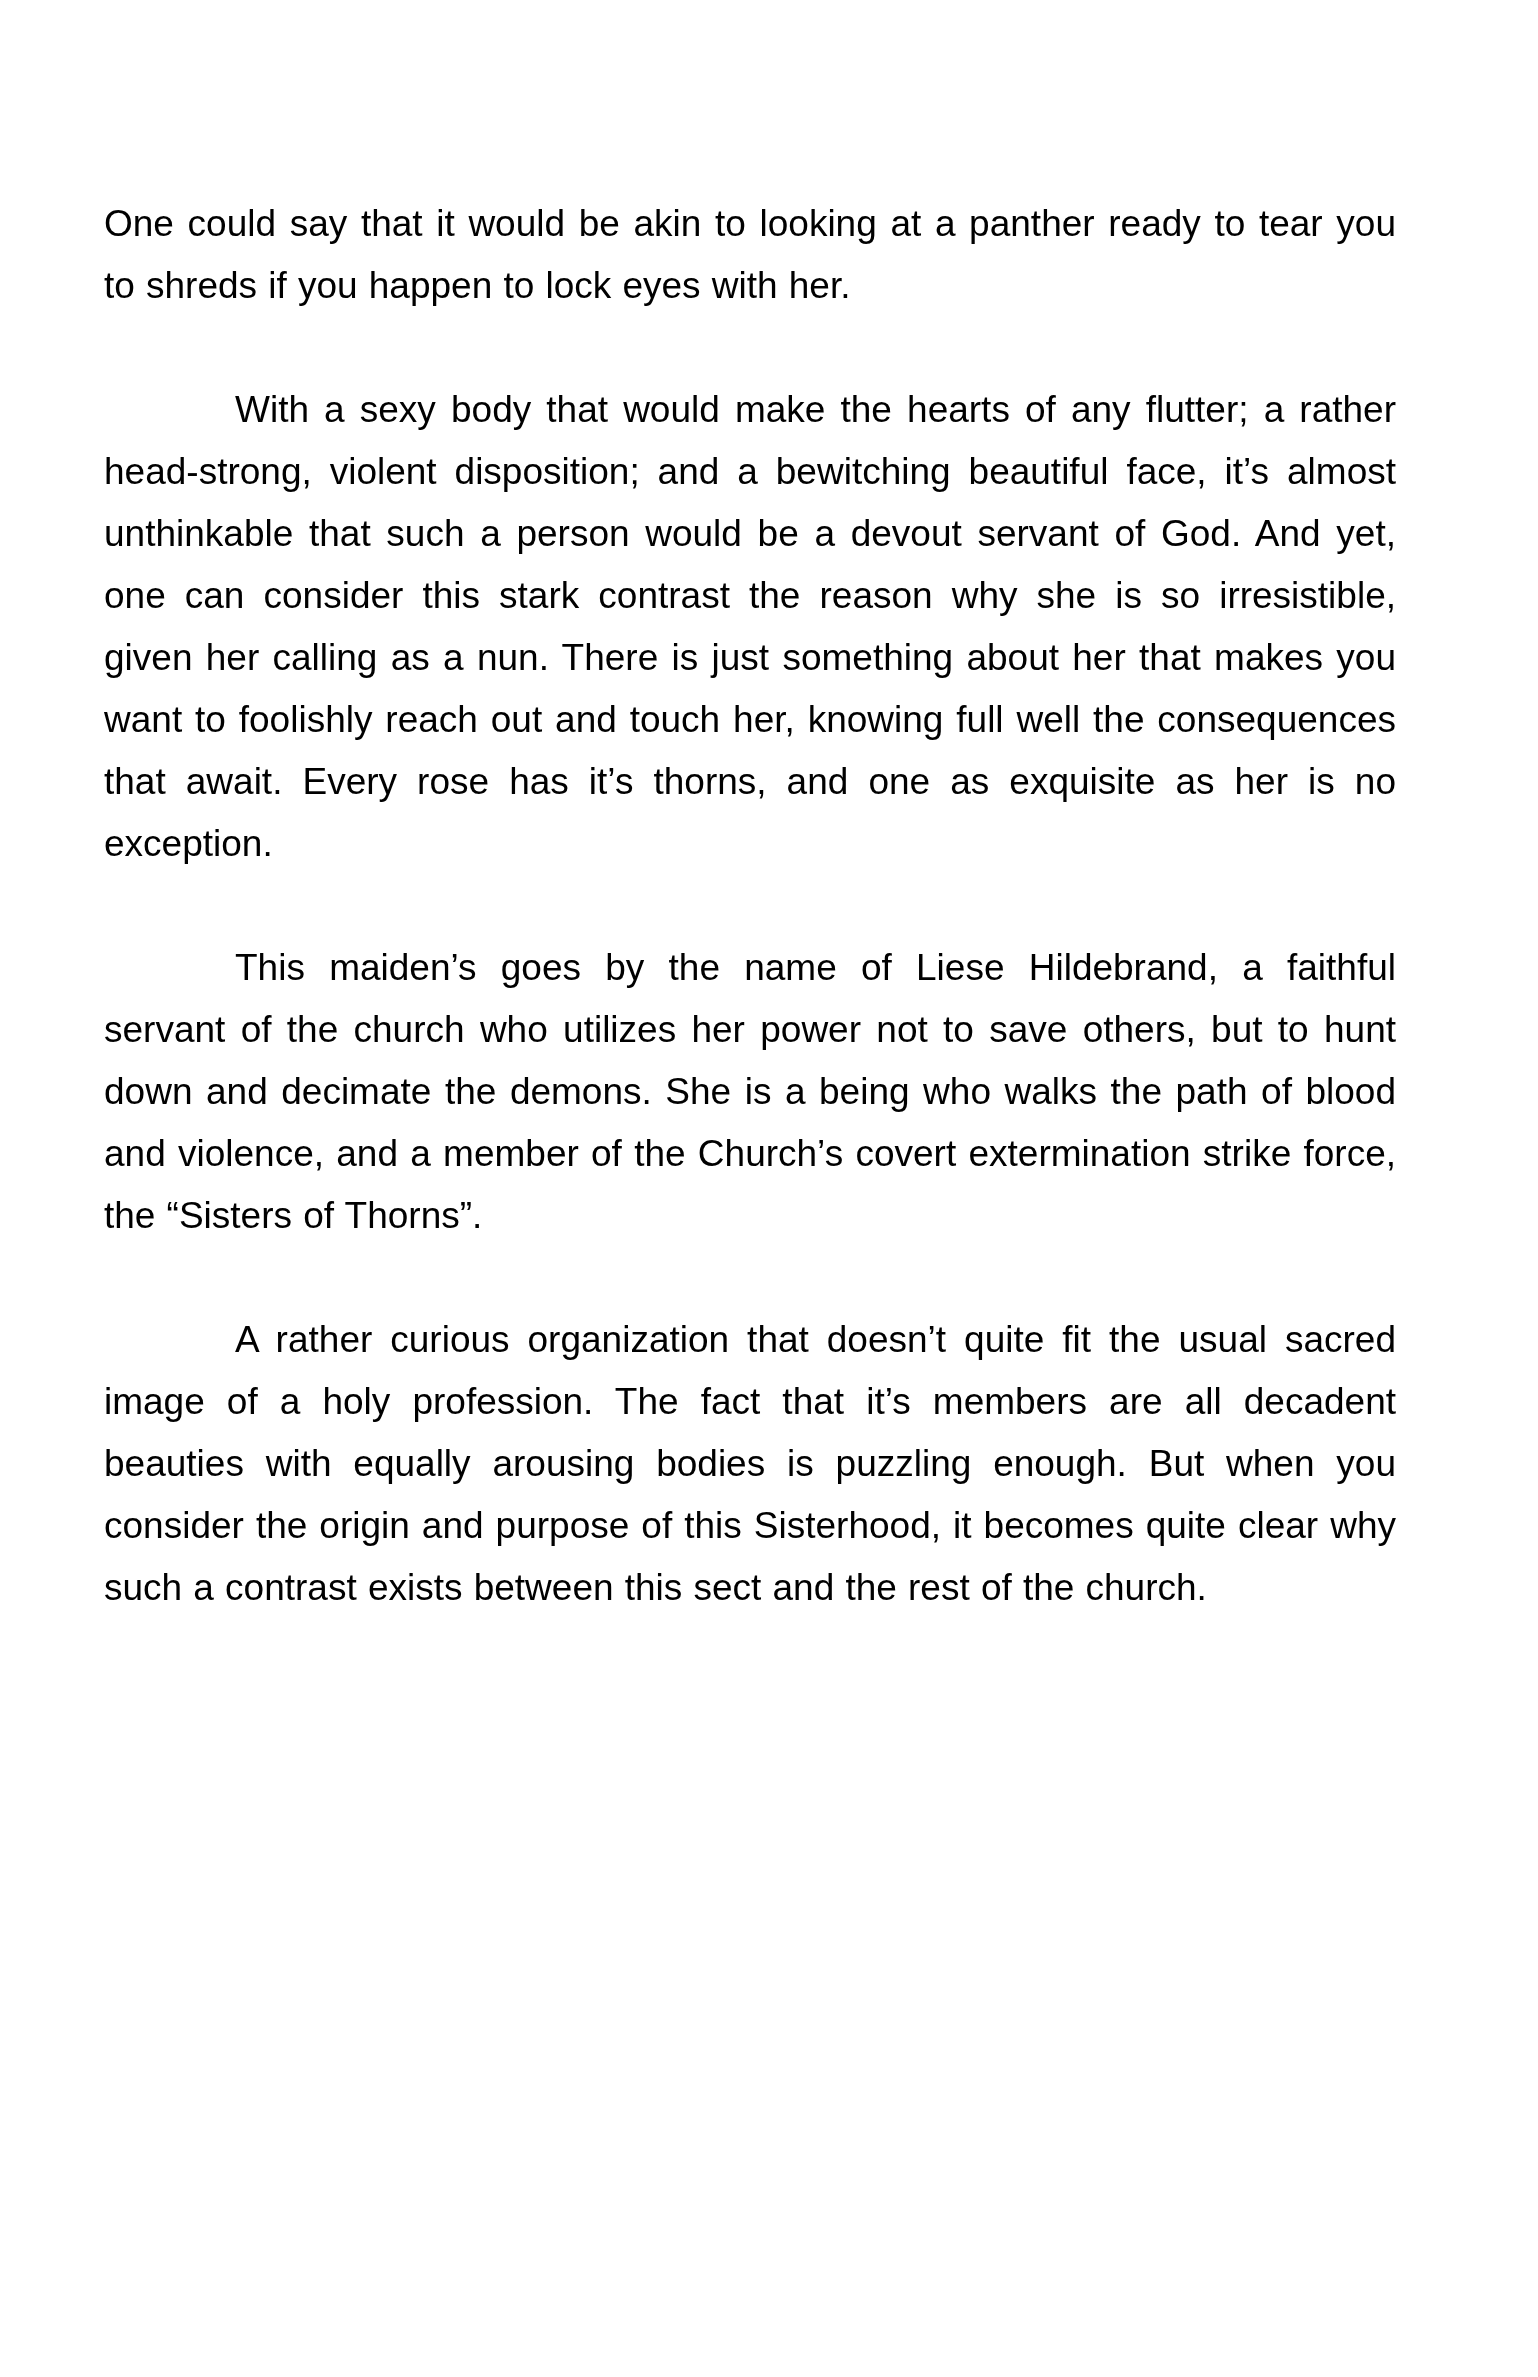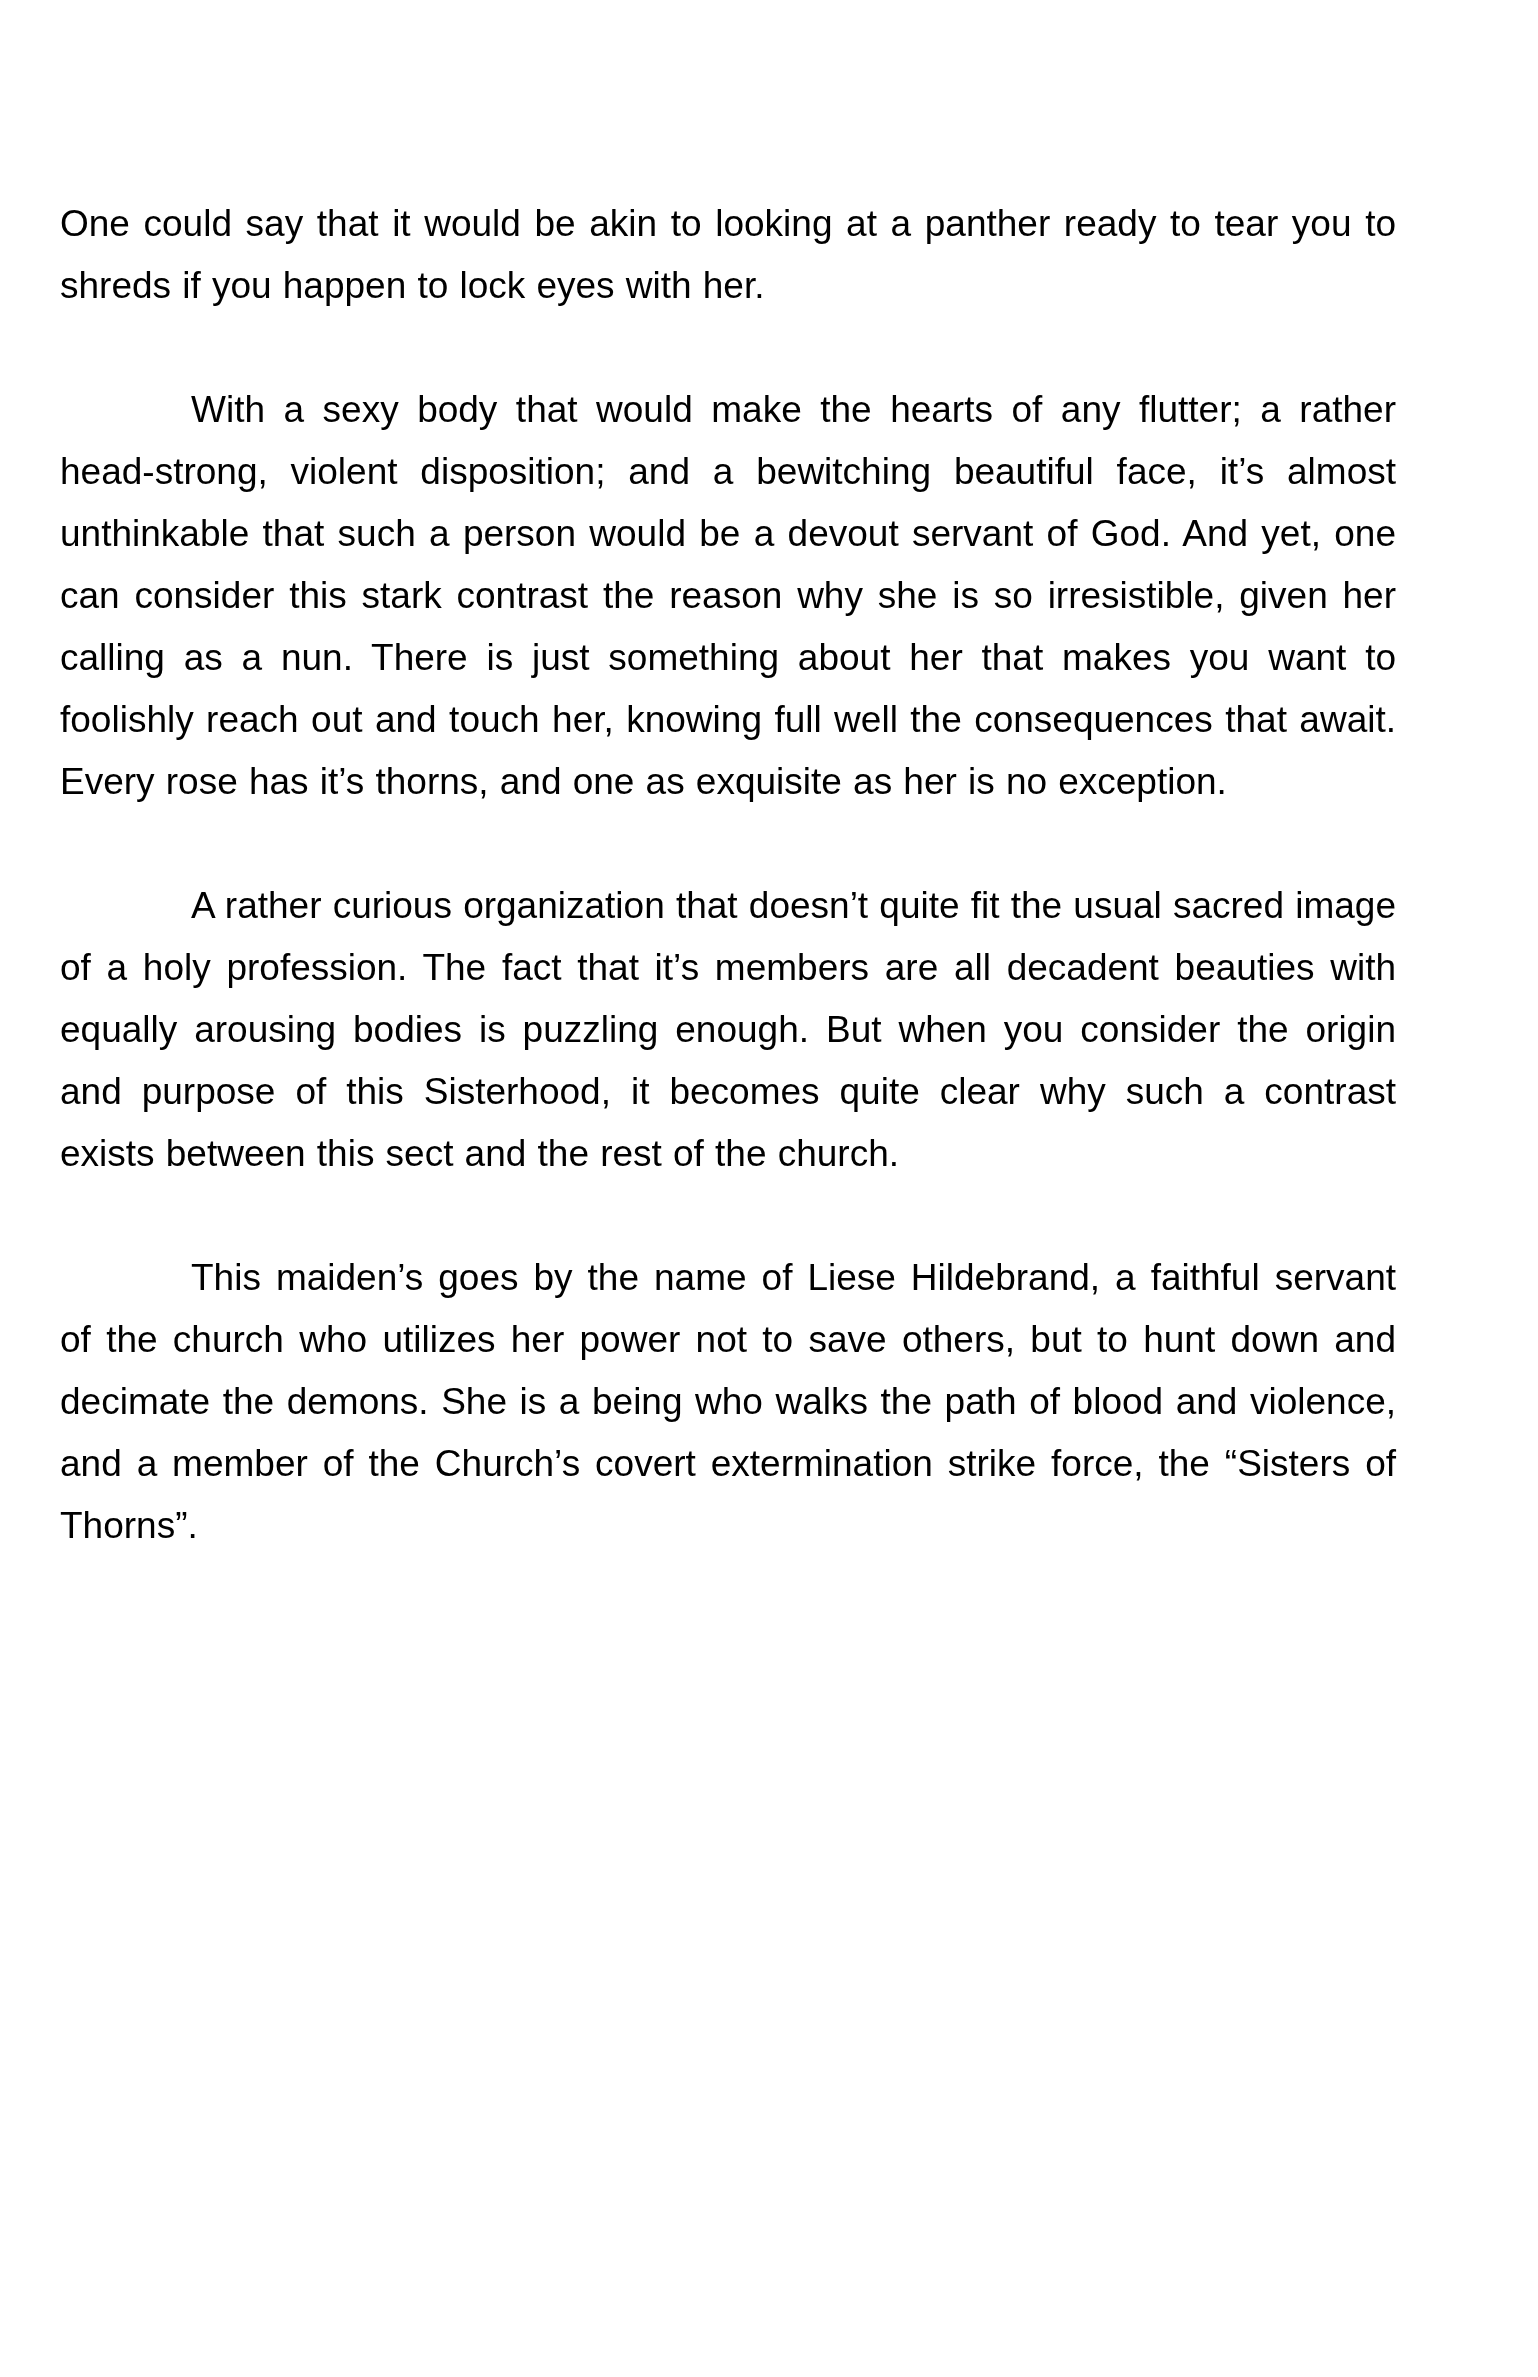--- a/index.html
+++ b/index.html
@@ -6,21 +6,21 @@
     margin: 0;
     padding: 0;
     background: #ffffff;
   }
   .page {
     position: relative;
     width: 1538px;
     height: 1680px;
     background: #ffffff;
     box-sizing: border-box;
-    padding: 193px 142px 0 60px;
+    padding: 193px 142px 0 104px;
     overflow: hidden;
   }
   .page p {
     margin: 0 0 62px 0;
     font-family: "Liberation Sans", "DejaVu Sans", sans-serif;
     font-size: 37px;
     line-height: 62px;
     color: #000000;
     text-align: justify;
     text-indent: 131px;
@@ -29,16 +29,16 @@
   .page p.no-indent {
     text-indent: 0;
   }
 </style>
 </head>
 <body>
 
 <div class="page">
   <p class="no-indent">One could say that it would be akin to looking at a panther ready to tear you to shreds if you happen to lock eyes with her.</p>
   <p>With a sexy body that would make the hearts of any flutter; a rather head-strong, violent disposition; and a bewitching beautiful face, it’s almost unthinkable that such a person would be a devout servant of God. And yet, one can consider this stark contrast the reason why she is so irresistible, given her calling as a nun. There is just something about her that makes you want to foolishly reach out and touch her, knowing full well the consequences that await. Every rose has it’s thorns, and one as exquisite as her is no exception.</p>
+  <p>This maiden’s goes by the name of Liese Hildebrand, a faithful servant of the church who utilizes her power not to save others, but to hunt down and decimate the demons. She is a being who walks the path of blood and violence, and a member of the Church’s covert extermination strike force, the “Sisters of Thorns”.</p>
   <p>A rather curious organization that doesn’t quite fit the usual sacred image of a holy profession. The fact that it’s members are all decadent beauties with equally arousing bodies is puzzling enough. But when you consider the origin and purpose of this Sisterhood, it becomes quite clear why such a contrast exists between this sect and the rest of the church.</p>
-  <p>This maiden’s goes by the name of Liese Hildebrand, a faithful servant of the church who utilizes her power not to save others, but to hunt down and decimate the demons. She is a being who walks the path of blood and violence, and a member of the Church’s covert extermination strike force, the “Sisters of Thorns”.</p>
 </div>
 
 
 </body></html>

